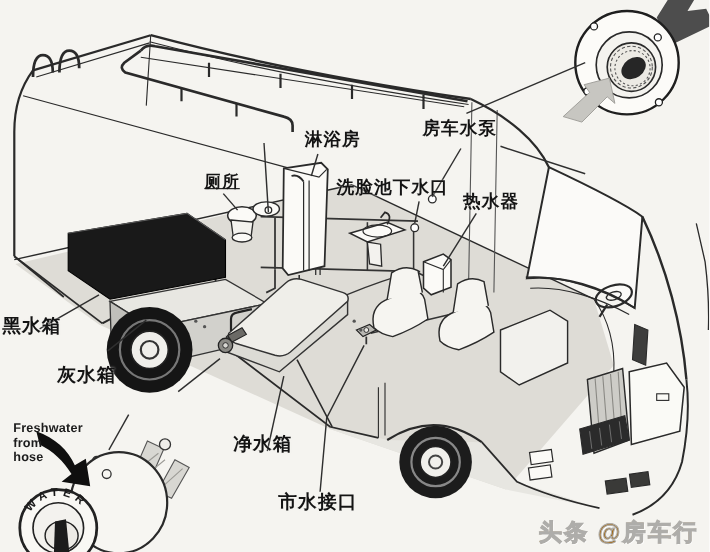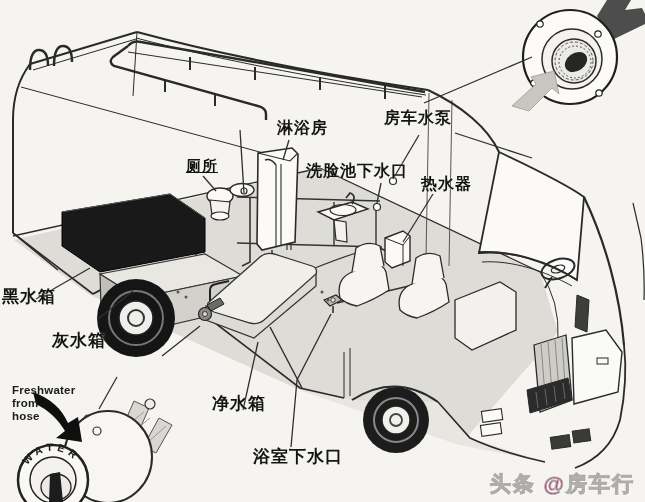--- a/index.html
+++ b/index.html
@@ -16,21 +16,21 @@
   }
   .callout.big{font-size:17px;}
   .callout.small{font-size:15px;text-decoration:underline;}
   #freshwater-caption{
     position:absolute;left:12px;top:384px;color:#1c1c1c;
     font-size:11.5px;font-weight:600;line-height:13px;letter-spacing:.2px;
   }
   #watermark{
     position:absolute;right:10px;bottom:4px;
     font-size:21px;font-weight:700;letter-spacing:2px;
-    color:#be185d;-webkit-text-stroke:1px #aeadaa;
+    color:#a16207;-webkit-text-stroke:1px #aeadaa;
     text-shadow:1px 1px 0 #ffffff;
     white-space:nowrap;
   }
 </style>
 </head>
 <body>
 
 <div id="stage">
 
 <svg id="art" width="645" height="502" viewBox="0 0 645 502">
@@ -259,21 +259,21 @@
 </svg>
 
 <div class="callout" style="left:277px;top:120px">淋浴房</div>
 <div class="callout" style="left:384px;top:110px">房车水泵</div>
 <div class="callout small" style="left:186px;top:158px">厕所</div>
 <div class="callout" style="left:306px;top:163px">洗脸池下水口</div>
 <div class="callout" style="left:421px;top:176px">热水器</div>
 <div class="callout big" style="left:2px;top:288px">黑水箱</div>
 <div class="callout big" style="left:52px;top:332px">灰水箱</div>
 <div class="callout big" style="left:212px;top:395px">净水箱</div>
-<div class="callout big" style="left:253px;top:448px">浴室下水口</div>
+<div class="callout big" style="left:253px;top:448px">市水接口</div>
 
 <div id="freshwater-caption">
   <div>Freshwater</div>
   <div>from</div>
   <div>hose</div>
 </div>
 
 <div id="watermark">头条 @房车行</div>
 
 </div>

